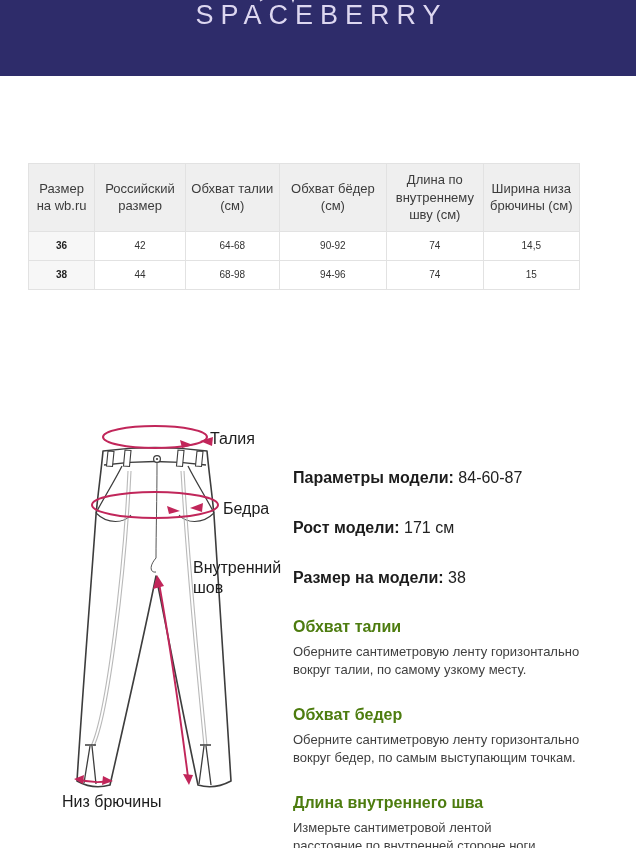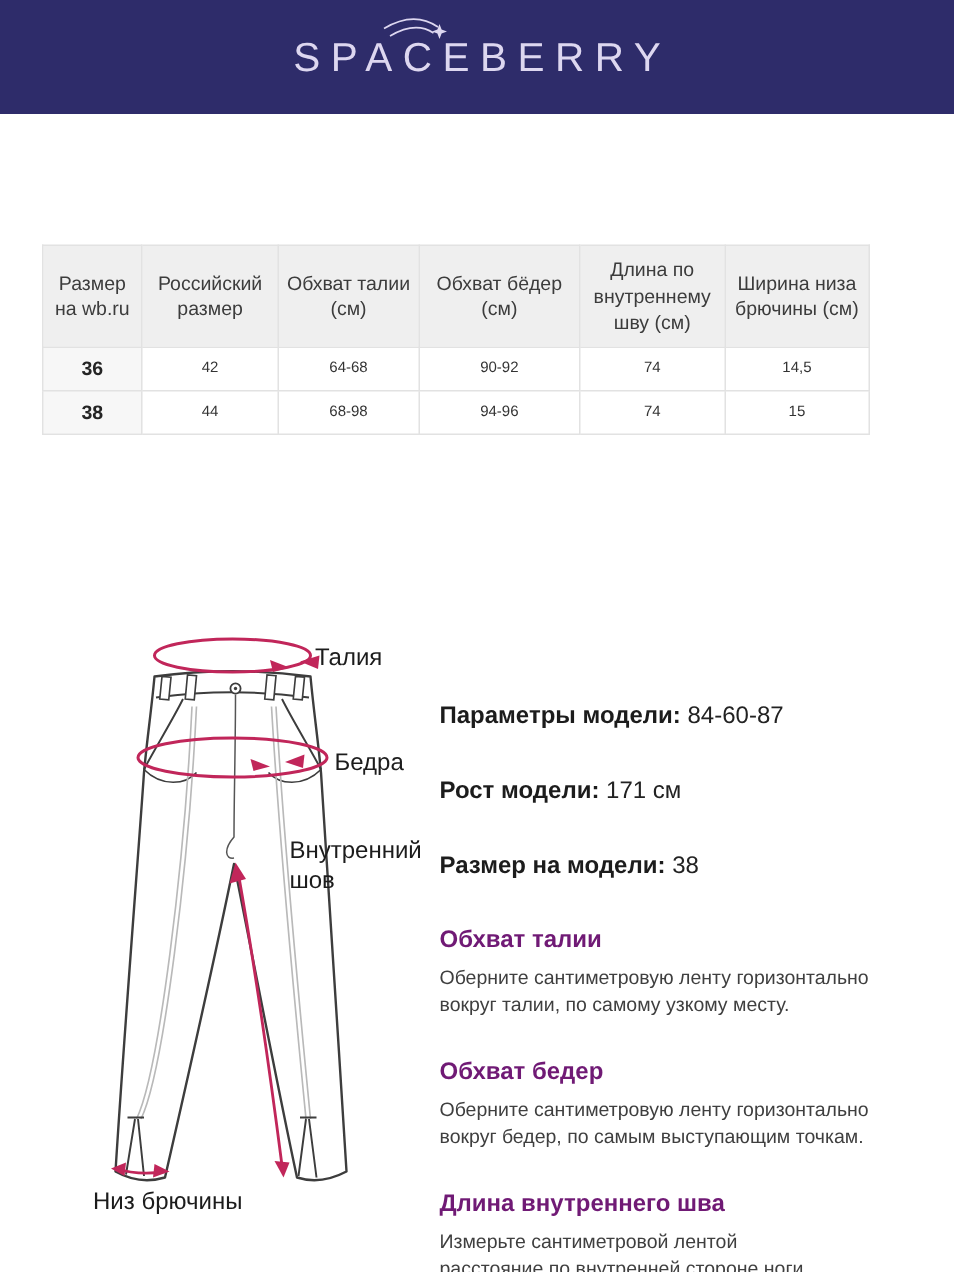--- a/index.html
+++ b/index.html
@@ -5,21 +5,21 @@
   * { margin:0; padding:0; box-sizing:border-box; }
   body { background:#888; font-family:"Liberation Sans","DejaVu Sans",sans-serif; }
   .page {
     position:relative; width:636px; height:848px; background:#ffffff;
     margin:0 auto; overflow:hidden;
   }
 
   
   .brand-bar {
     position:absolute; left:0; top:0; width:636px; height:76px;
-    background:#2e2c6a; display:flex; align-items:center; justify-content:center;
+    background:#2e2c6a; display:flex; justify-content:center;
   }
   .logo-wrap { position:relative; }
   .logo-text {
     font-size:27px; letter-spacing:7px; color:#ddd7f0; font-weight:400;
     text-indent:7px;
   }
   .comet { position:absolute; left:34px; top:-16px; pointer-events:none; }
 
   
   .size-table {
@@ -30,42 +30,42 @@
     border:1px solid #e2e2e2; text-align:center; vertical-align:middle;
   }
   .size-table th {
     background:#efefef; font-weight:400; font-size:13px; color:#3c3c3c;
     line-height:1.35; padding:7px 4px; height:52px;
   }
   .size-table td {
     font-size:10px; color:#333; height:29px; background:#ffffff;
   }
   .size-table td.first-col {
-    background:#f7f7f7; font-weight:700; color:#242424; font-size:13px;
+    background:#f7f7f7; font-weight:700; color:#242424; font-size:10px;
   }
 
   
   .diagram { position:absolute; left:30px; top:415px; width:270px; height:410px; }
   .diagram svg { position:absolute; left:0; top:0; }
   .diag-label {
     position:absolute; font-size:16px; font-weight:400; color:#1c1c1c; line-height:1.25;
   }
   .lbl-waist  { left:180px; top:14px; }
   .lbl-hips   { left:193px; top:84px; }
   .lbl-inseam { left:163px; top:143px; width:102px; }
   .lbl-hem    { left:32px;  top:377px; white-space:nowrap; }
 
   
   .info-col { position:absolute; left:293px; top:441px; width:325px; }
   .param-line { font-size:16px; line-height:26px; color:#1c1c1c;margin-top:24px; }
   .param-label { font-weight:700; }
   .param-value { font-weight:400; color:#222; }
   .section { margin-top:27px; }
   .section:first-of-type { margin-top:28px; }
-  .section-title { font-size:16px; font-weight:700; color:#701a75; margin-bottom:7px; }
+  .section-title { font-size:16px; font-weight:700; color:#4d7c0f; margin-bottom:7px; }
   .section-text { font-size:13px; color:#3f3f3f; line-height:18px; width:320px; }
   .section.narrow .section-text { width:250px; }
 </style>
 </head>
 <body>
 
 <div class="page">
 
   <div class="brand-bar">
     <div class="logo-wrap">

